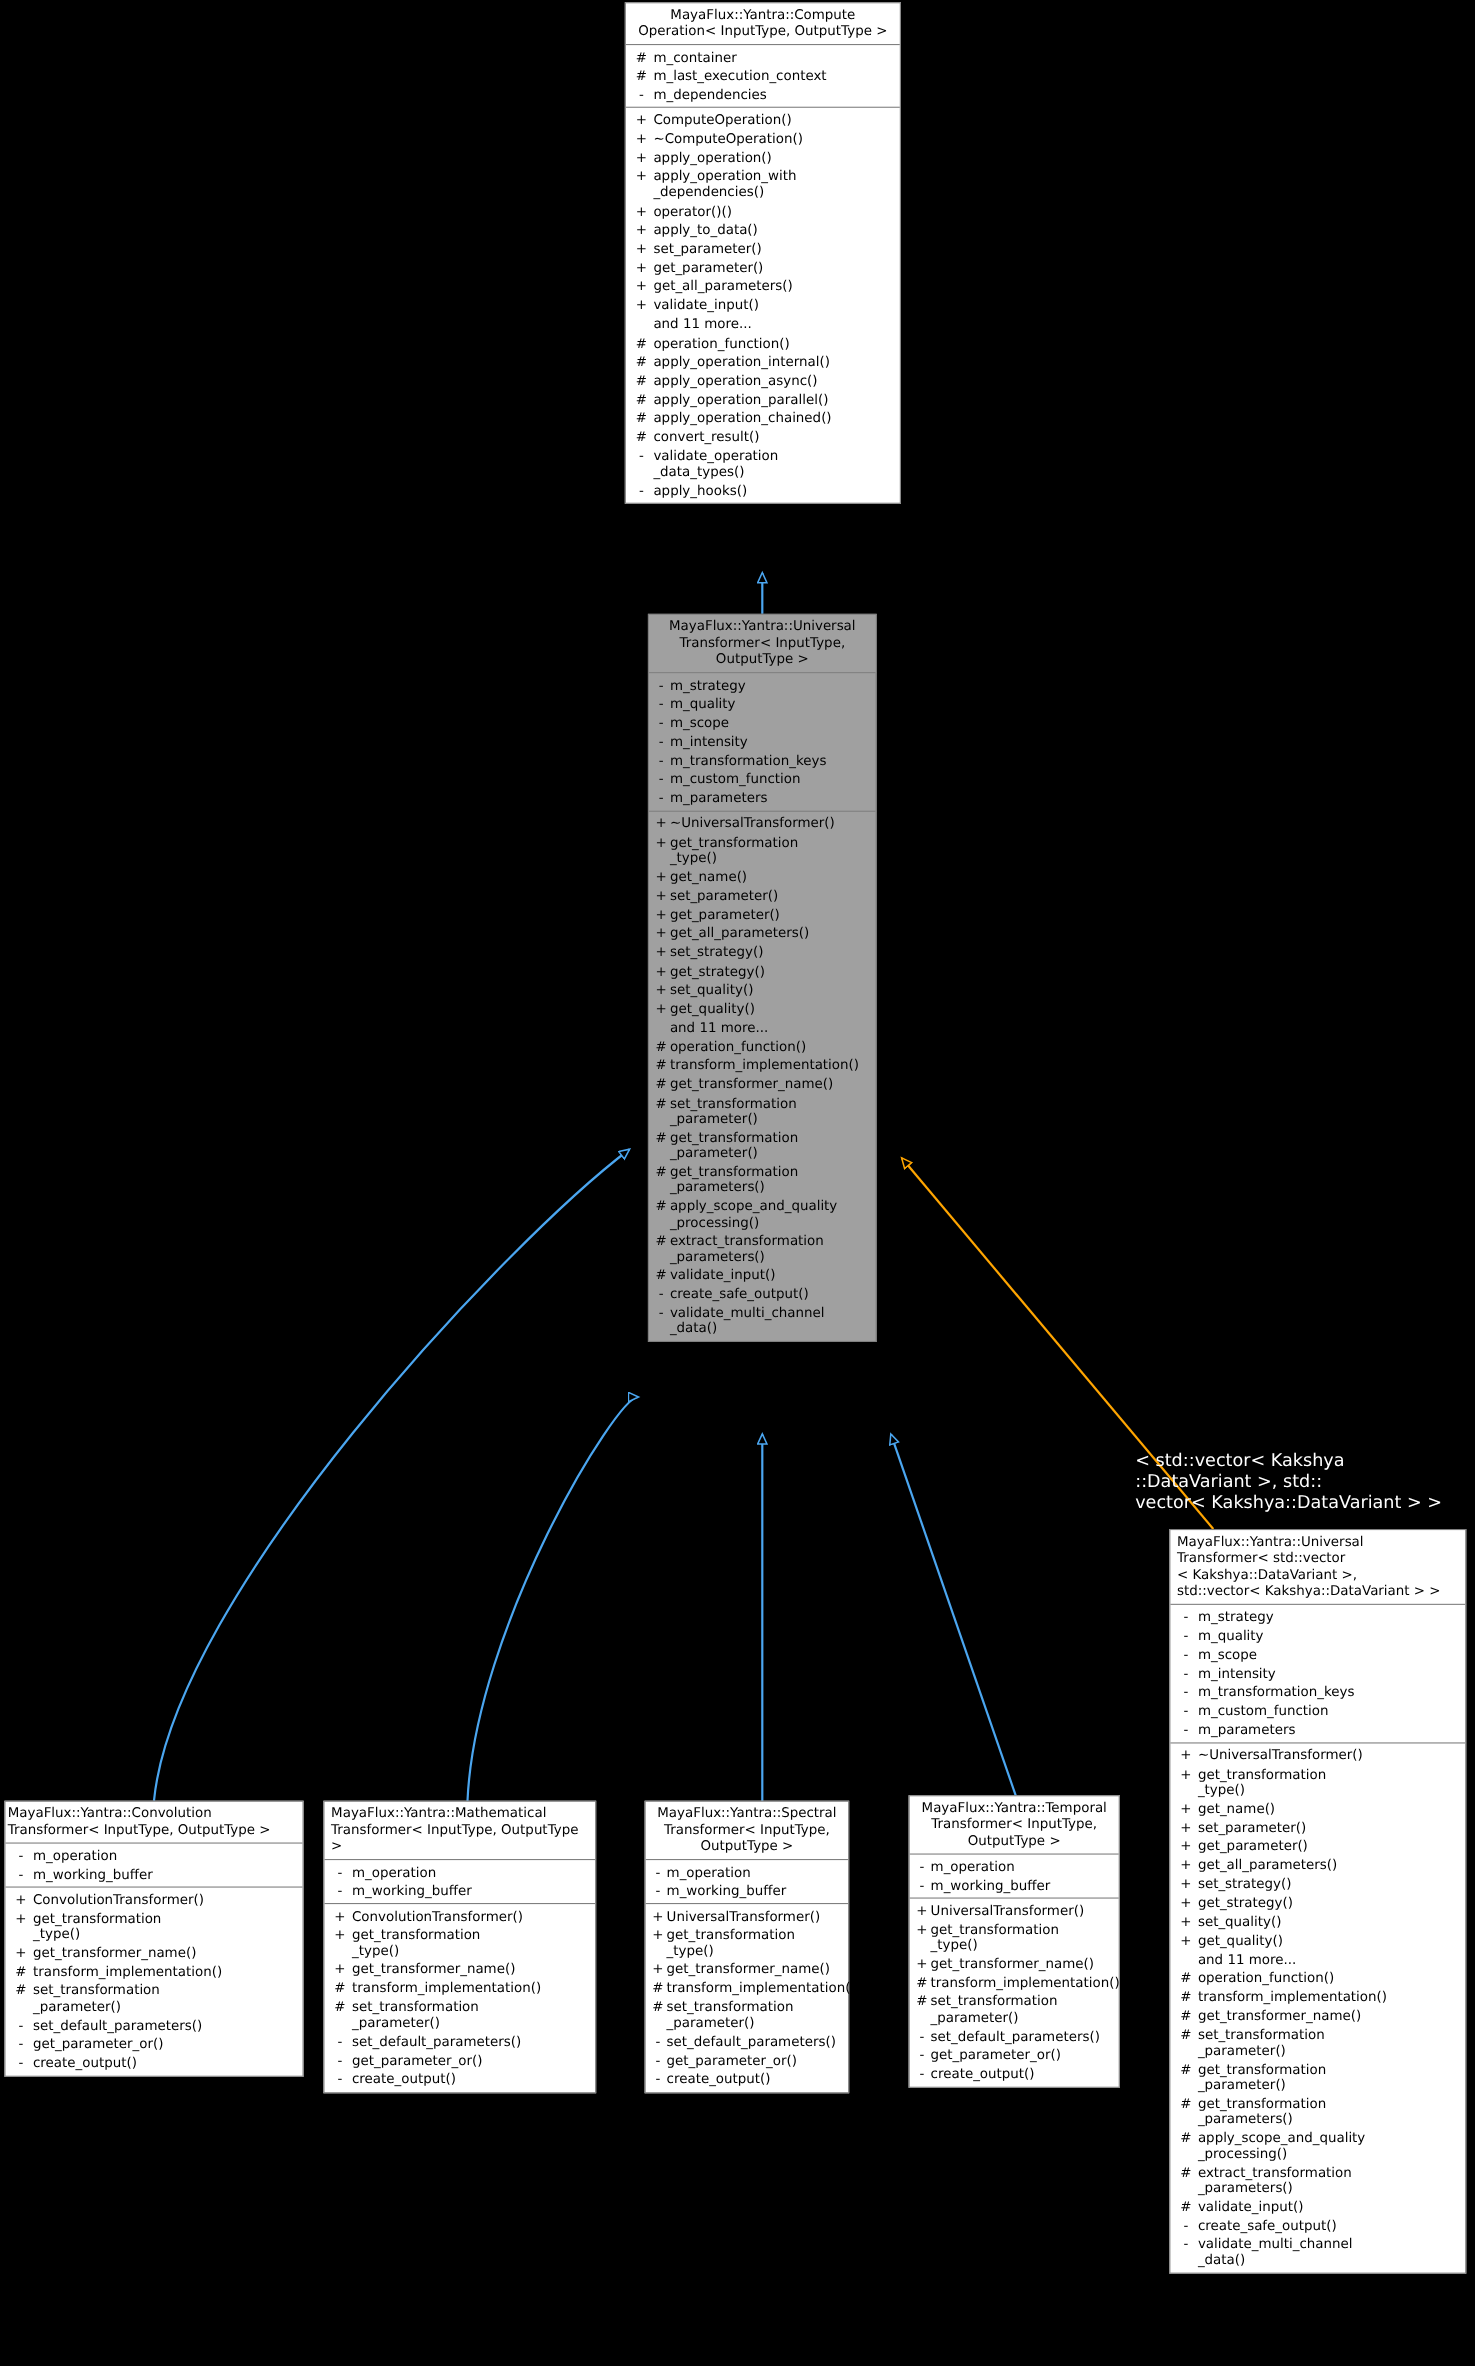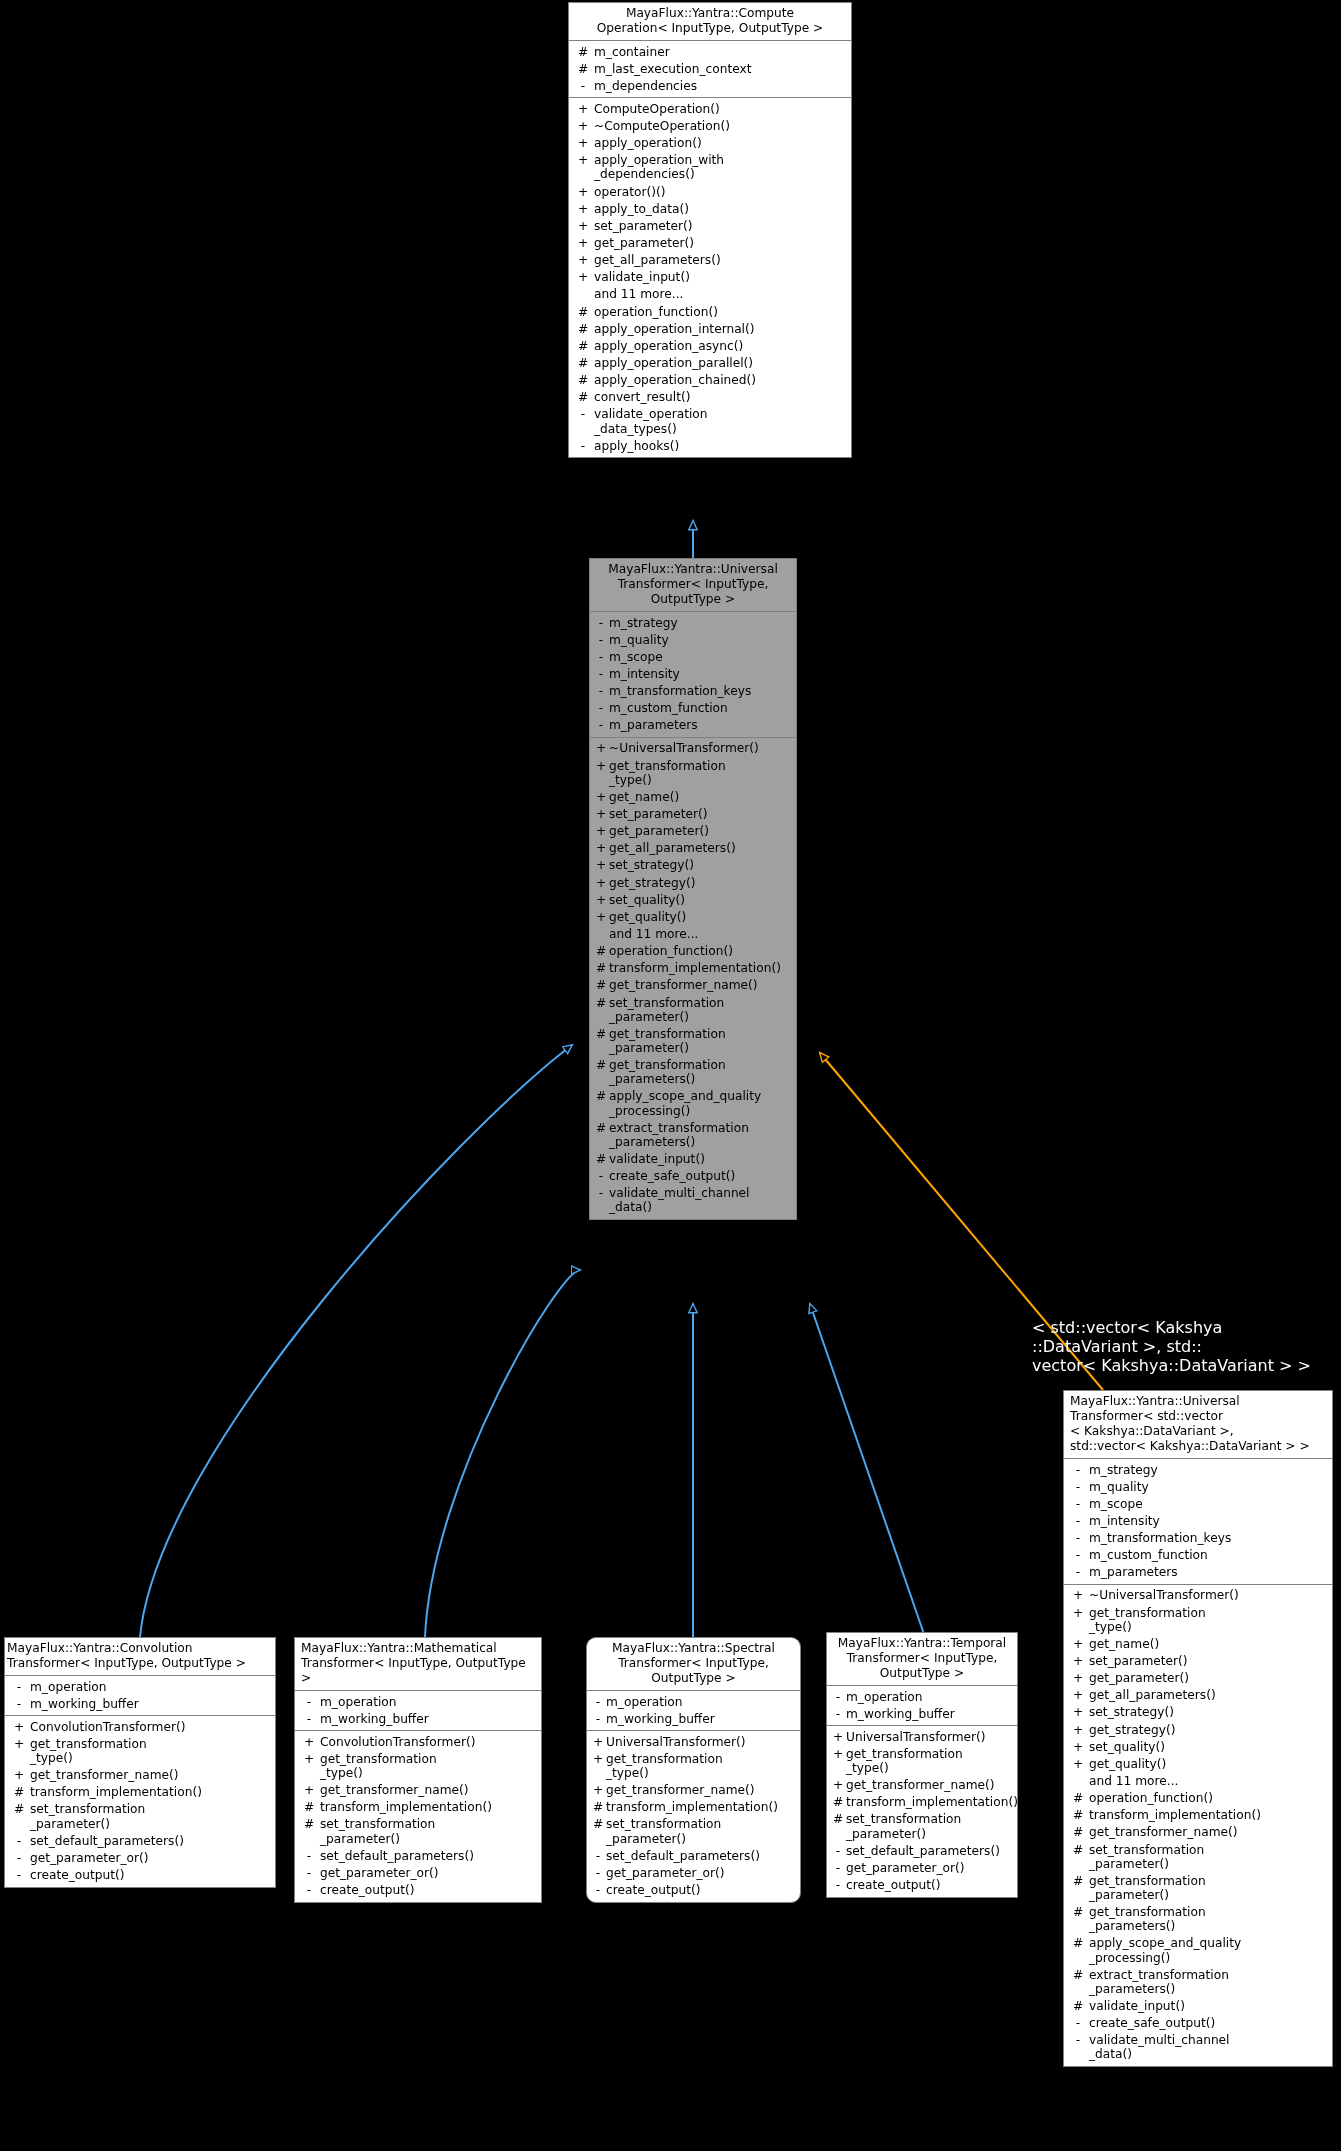--- a/index.html
+++ b/index.html
@@ -111,21 +111,21 @@
 
     <path d="M 925,1637 L 810,1304" stroke="#4ba6f0" stroke-width="2" fill="none" marker-end="url(#hollowtri)"></path>
 
     <path d="M 1103,1390 L 820,1053" stroke="#ffa500" stroke-width="2" fill="none" marker-end="url(#hollowtri-orange)"></path>
   </svg>
 
   <div class="edge-label" style="left:1032px; top:1318px; width:300px;">&lt; std::vector&lt; Kakshya
 ::DataVariant &gt;, std::
 vector&lt; Kakshya::DataVariant &gt; &gt;</div>
 
-  <div class="node" style="left:568px; top:2px; width:284px;">
+  <div class="node" style="left:568px; top:2px; width:251px;">
     <div class="title">MayaFlux::Yantra::Compute
 Operation&lt; InputType, OutputType &gt;</div>
     <div class="compartment">
       <div class="row">
           <span class="vis wide">#</span>
           <span class="mem">m_container</span>
         </div>
       <div class="row">
           <span class="vis wide">#</span>
           <span class="mem">m_last_execution_context</span>
@@ -579,21 +579,21 @@
           <span class="vis wide">-</span>
           <span class="mem">get_parameter_or()</span>
         </div>
       <div class="row">
           <span class="vis wide">-</span>
           <span class="mem">create_output()</span>
         </div>
     </div>
   </div>
 
-  <div class="node" style="left:586px; top:1637px; width:215px;border-radius:10px;">
+  <div class="node" style="left:586px; top:1637px; width:186px;">
     <div class="title">MayaFlux::Yantra::Spectral
 Transformer&lt; InputType,
 OutputType &gt;</div>
     <div class="compartment">
       <div class="row">
           <span class="vis">-</span>
           <span class="mem">m_operation</span>
         </div>
       <div class="row">
           <span class="vis">-</span>

